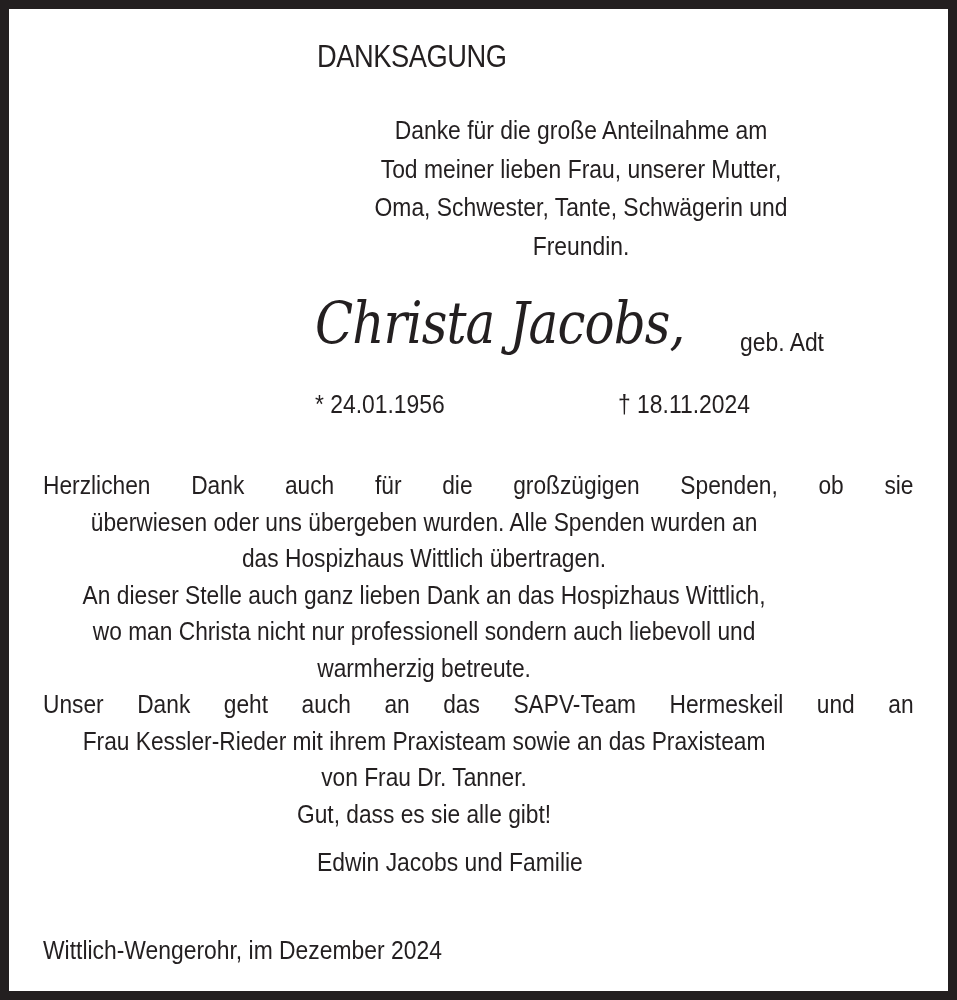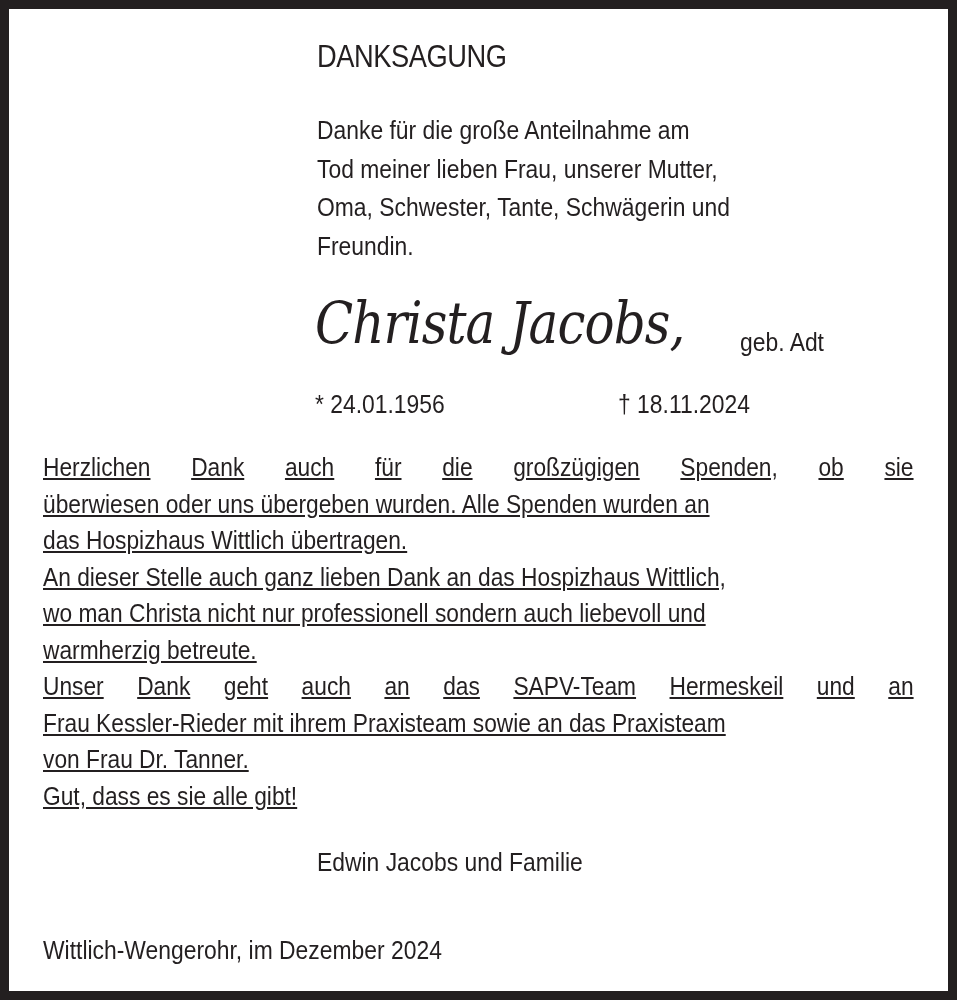--- a/index.html
+++ b/index.html
@@ -9,20 +9,21 @@
       position: relative;
       overflow: hidden;
       font-family: "Liberation Sans", sans-serif;
       color: #231f20;
     }
     .card {
       position: absolute;
       left: 9px; top: 9px;
       width: 939px; height: 982px;
       background: #ffffff;
+      text-align: center;
     }
     .abs { position: absolute; white-space: nowrap; }
     .title {
       left: 308px; top: 30px;
       font-size: 31px;
       letter-spacing: -0.5px;
       transform: scaleX(0.88);
       transform-origin: left top;
     }
     .intro {
@@ -56,25 +57,24 @@
       transform: scaleX(0.88);
       transform-origin: left top;
     }
     .died {
       left: 609px; top: 380px;
       font-size: 26px;
       transform: scaleX(0.88);
       transform-origin: left top;
     }
     .body-text {
-      left: 34px; top: 440px;
+      left: 34px; top: 458px;
       width: 871px;
       font-size: 26px;
       line-height: 36.5px;
-      text-decoration: underline;
     }
     .body-text .line {
       white-space: nowrap;
       height: 36.5px;
       transform: scaleX(0.875);
       transform-origin: left top;
     }
     .body-text .line.justify {
       display: flex;
       justify-content: space-between;

